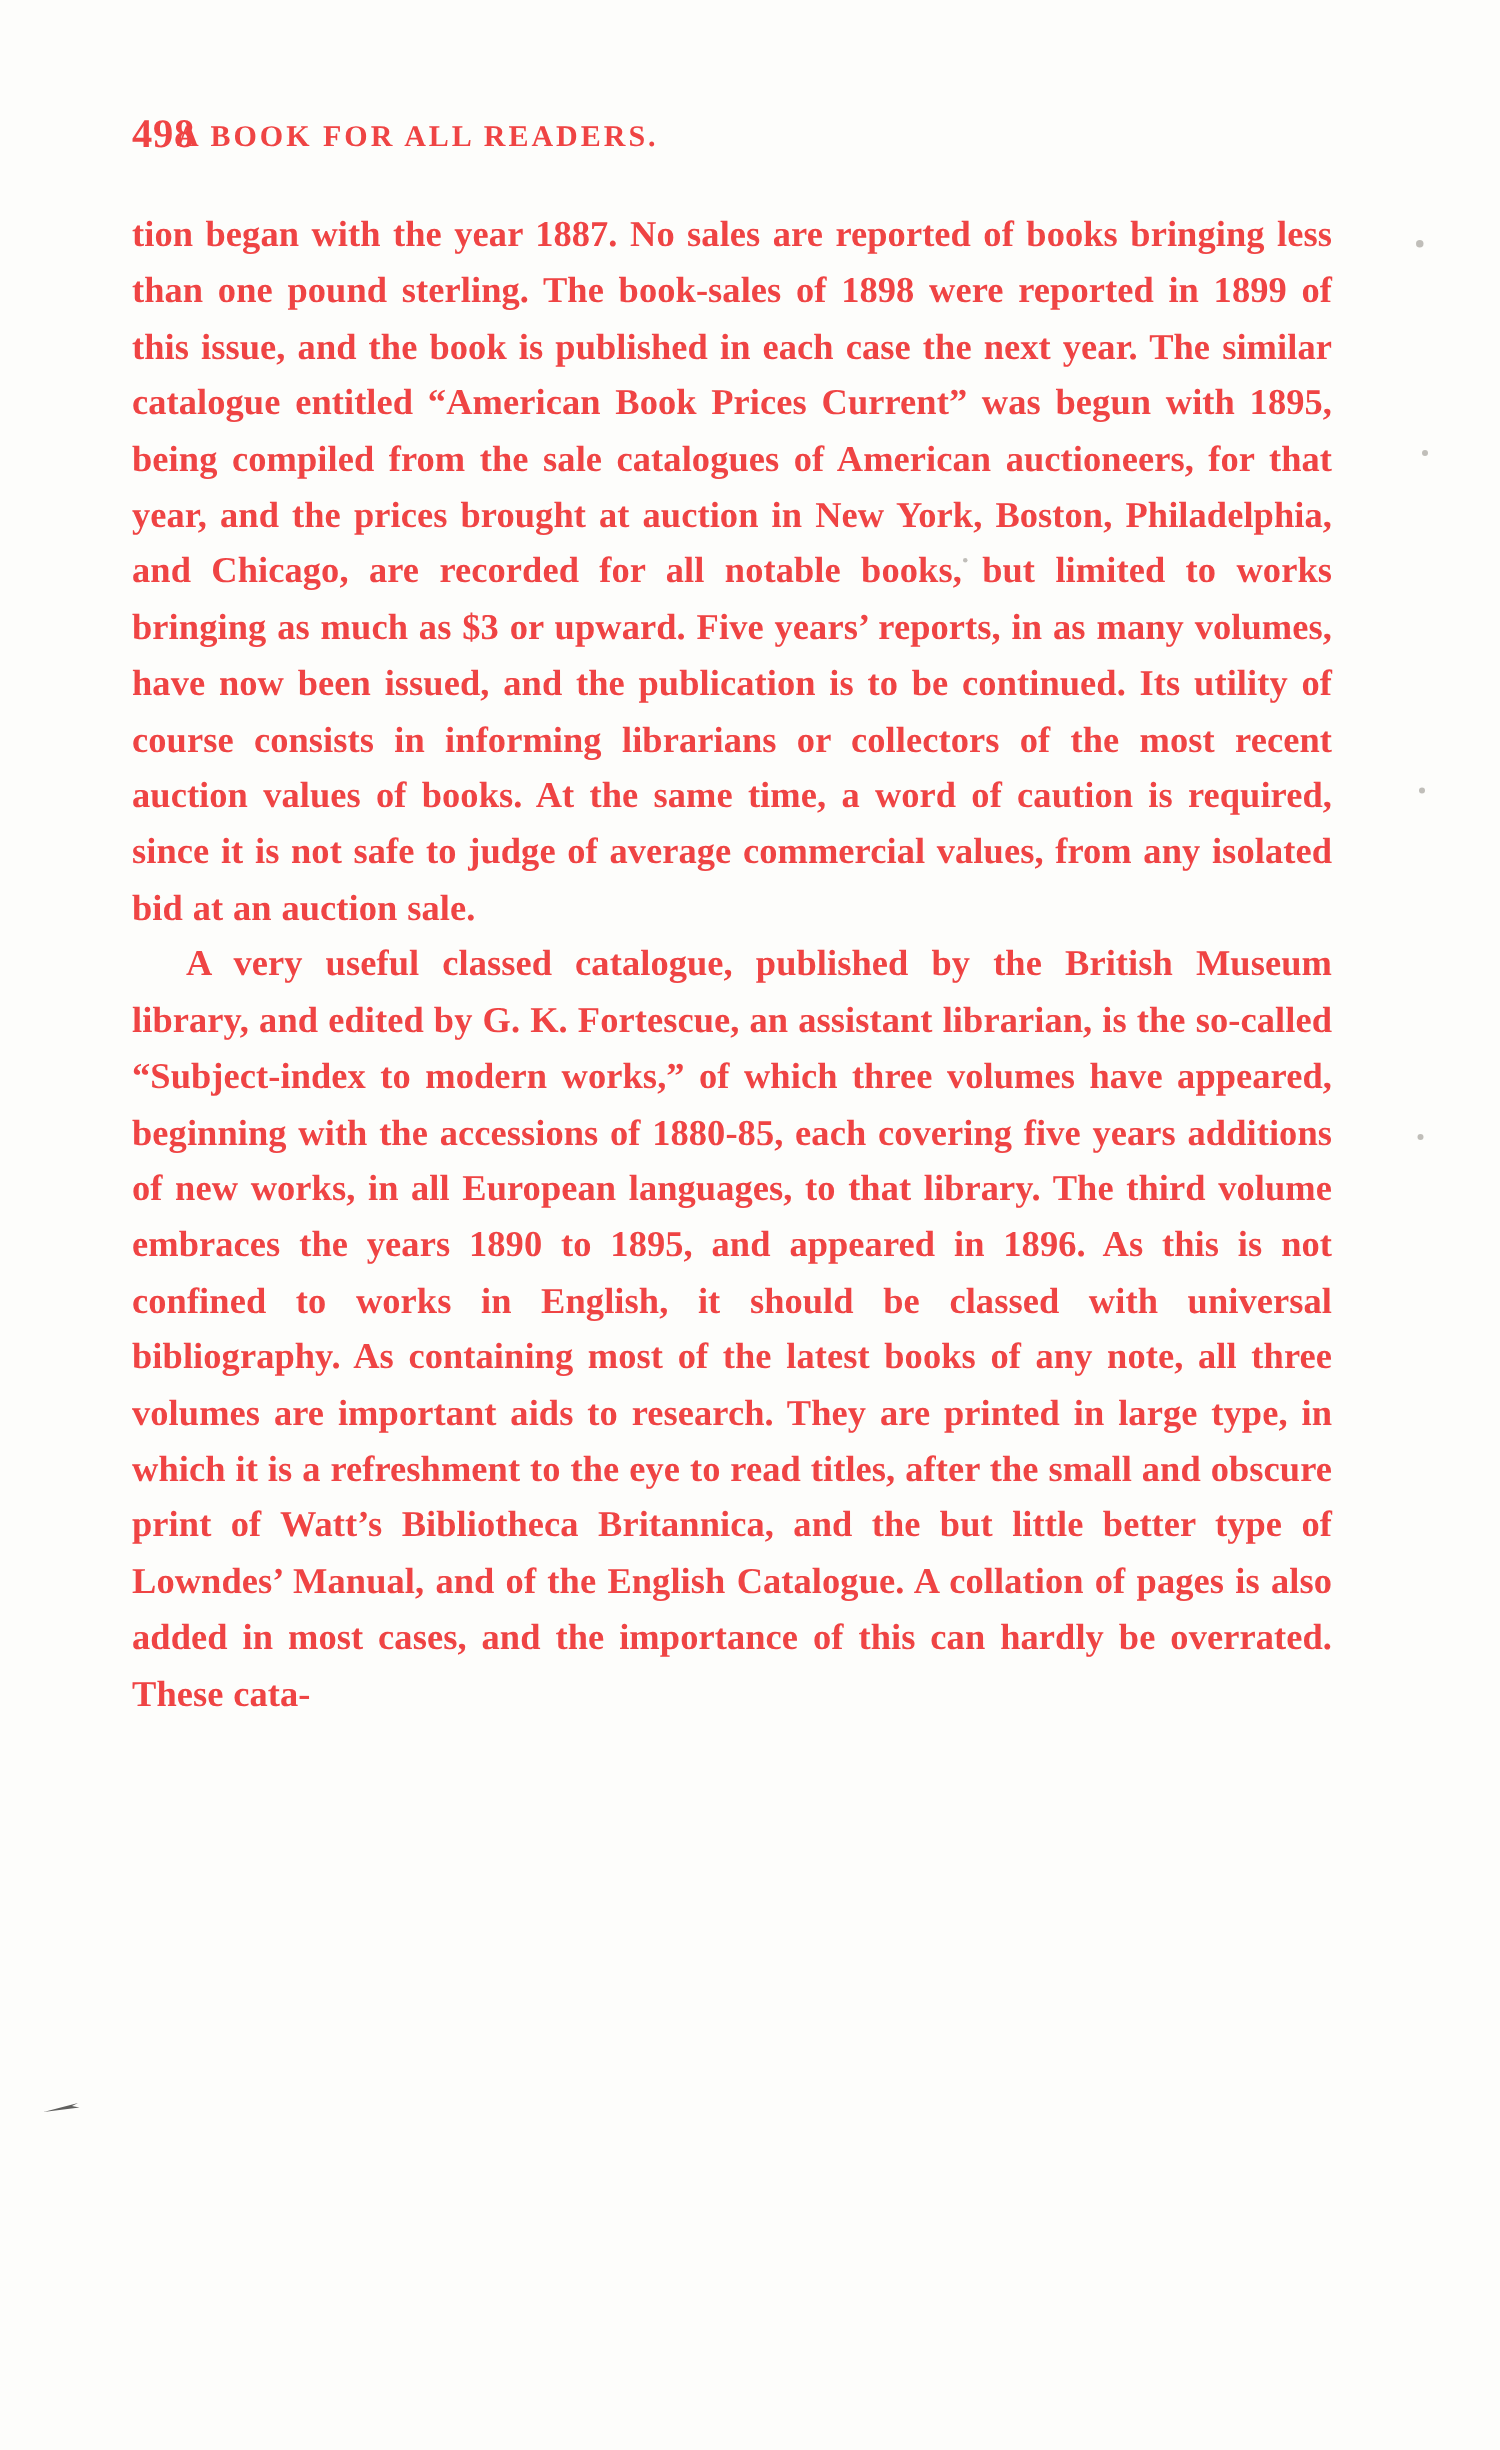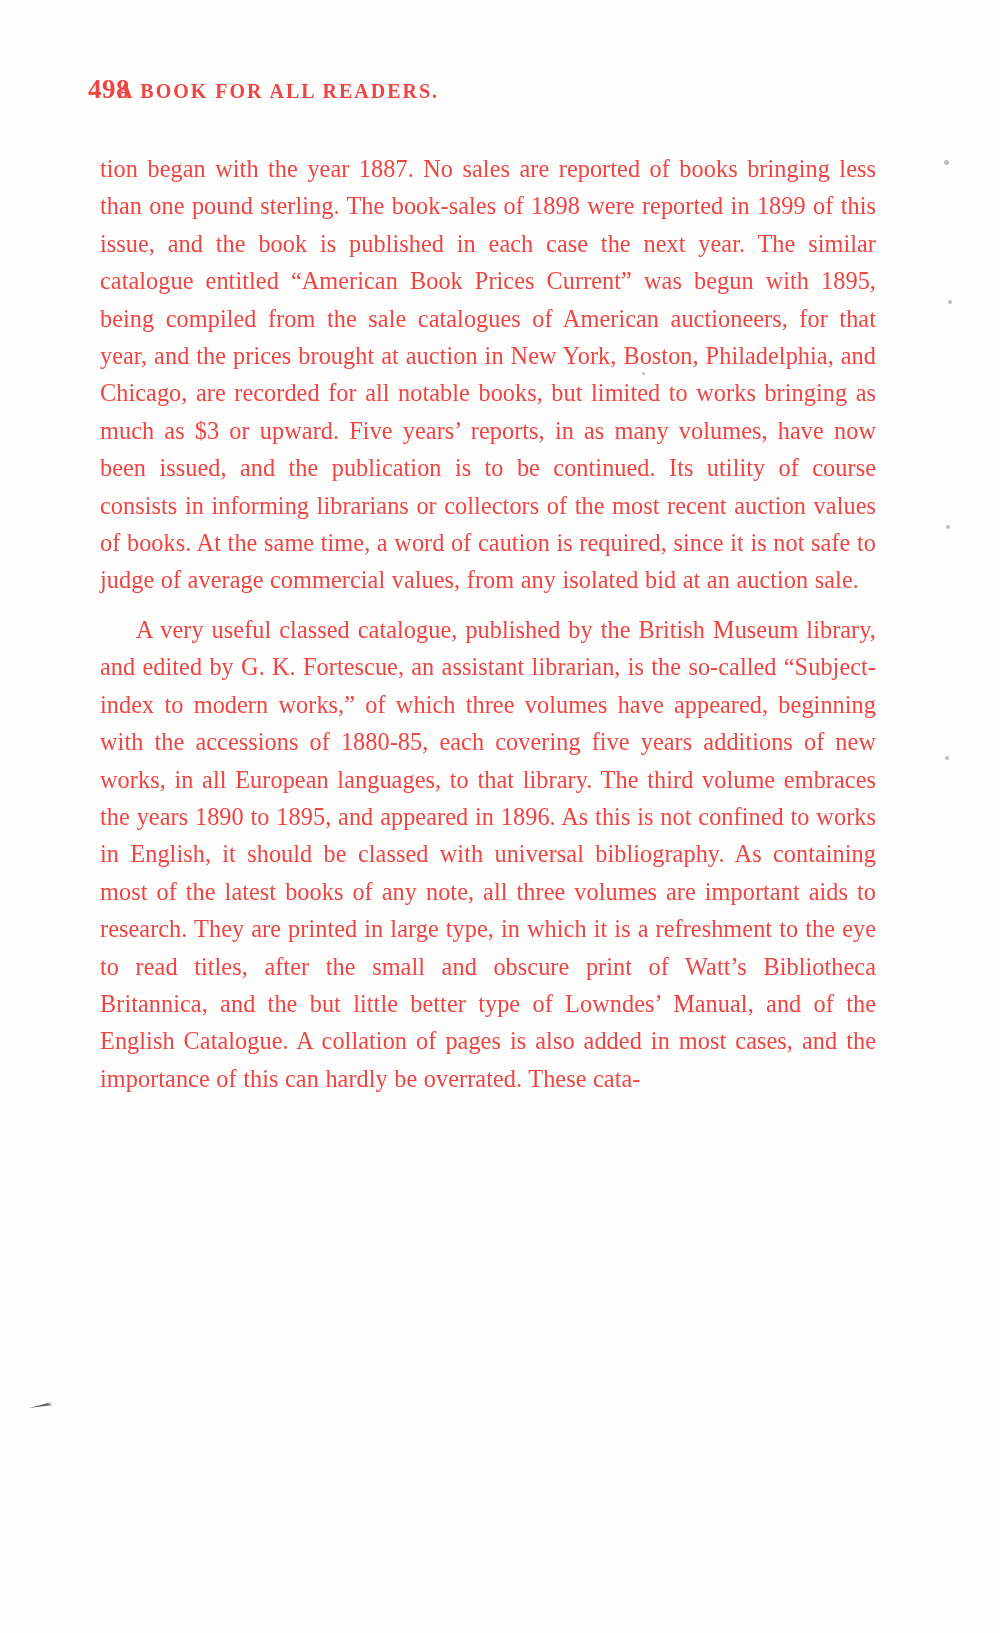--- a/index.html
+++ b/index.html
@@ -44,29 +44,30 @@
     padding-left: 30px;
     box-sizing: border-box;
   }
   .body-text {
     position: absolute;
     top: 138px;
     left: 88px;
     width: 800px;
   }
   .para {
-    margin: 12px;
+    margin: 0;
     font-size: 24.3px;
     line-height: 37.4px;
     text-align: justify;
     text-justify: inter-word;
     letter-spacing: 0.05px;
     word-spacing: 0.4px;
     -webkit-hyphens: none;
     hyphens: none;
+    font-weight: bold;
   }
   .para.indent {
     text-indent: 36px;
   }
   
   .speck {
     position: absolute;
     background: #8e8b84;
     border-radius: 50%;
     opacity: 0.55;

